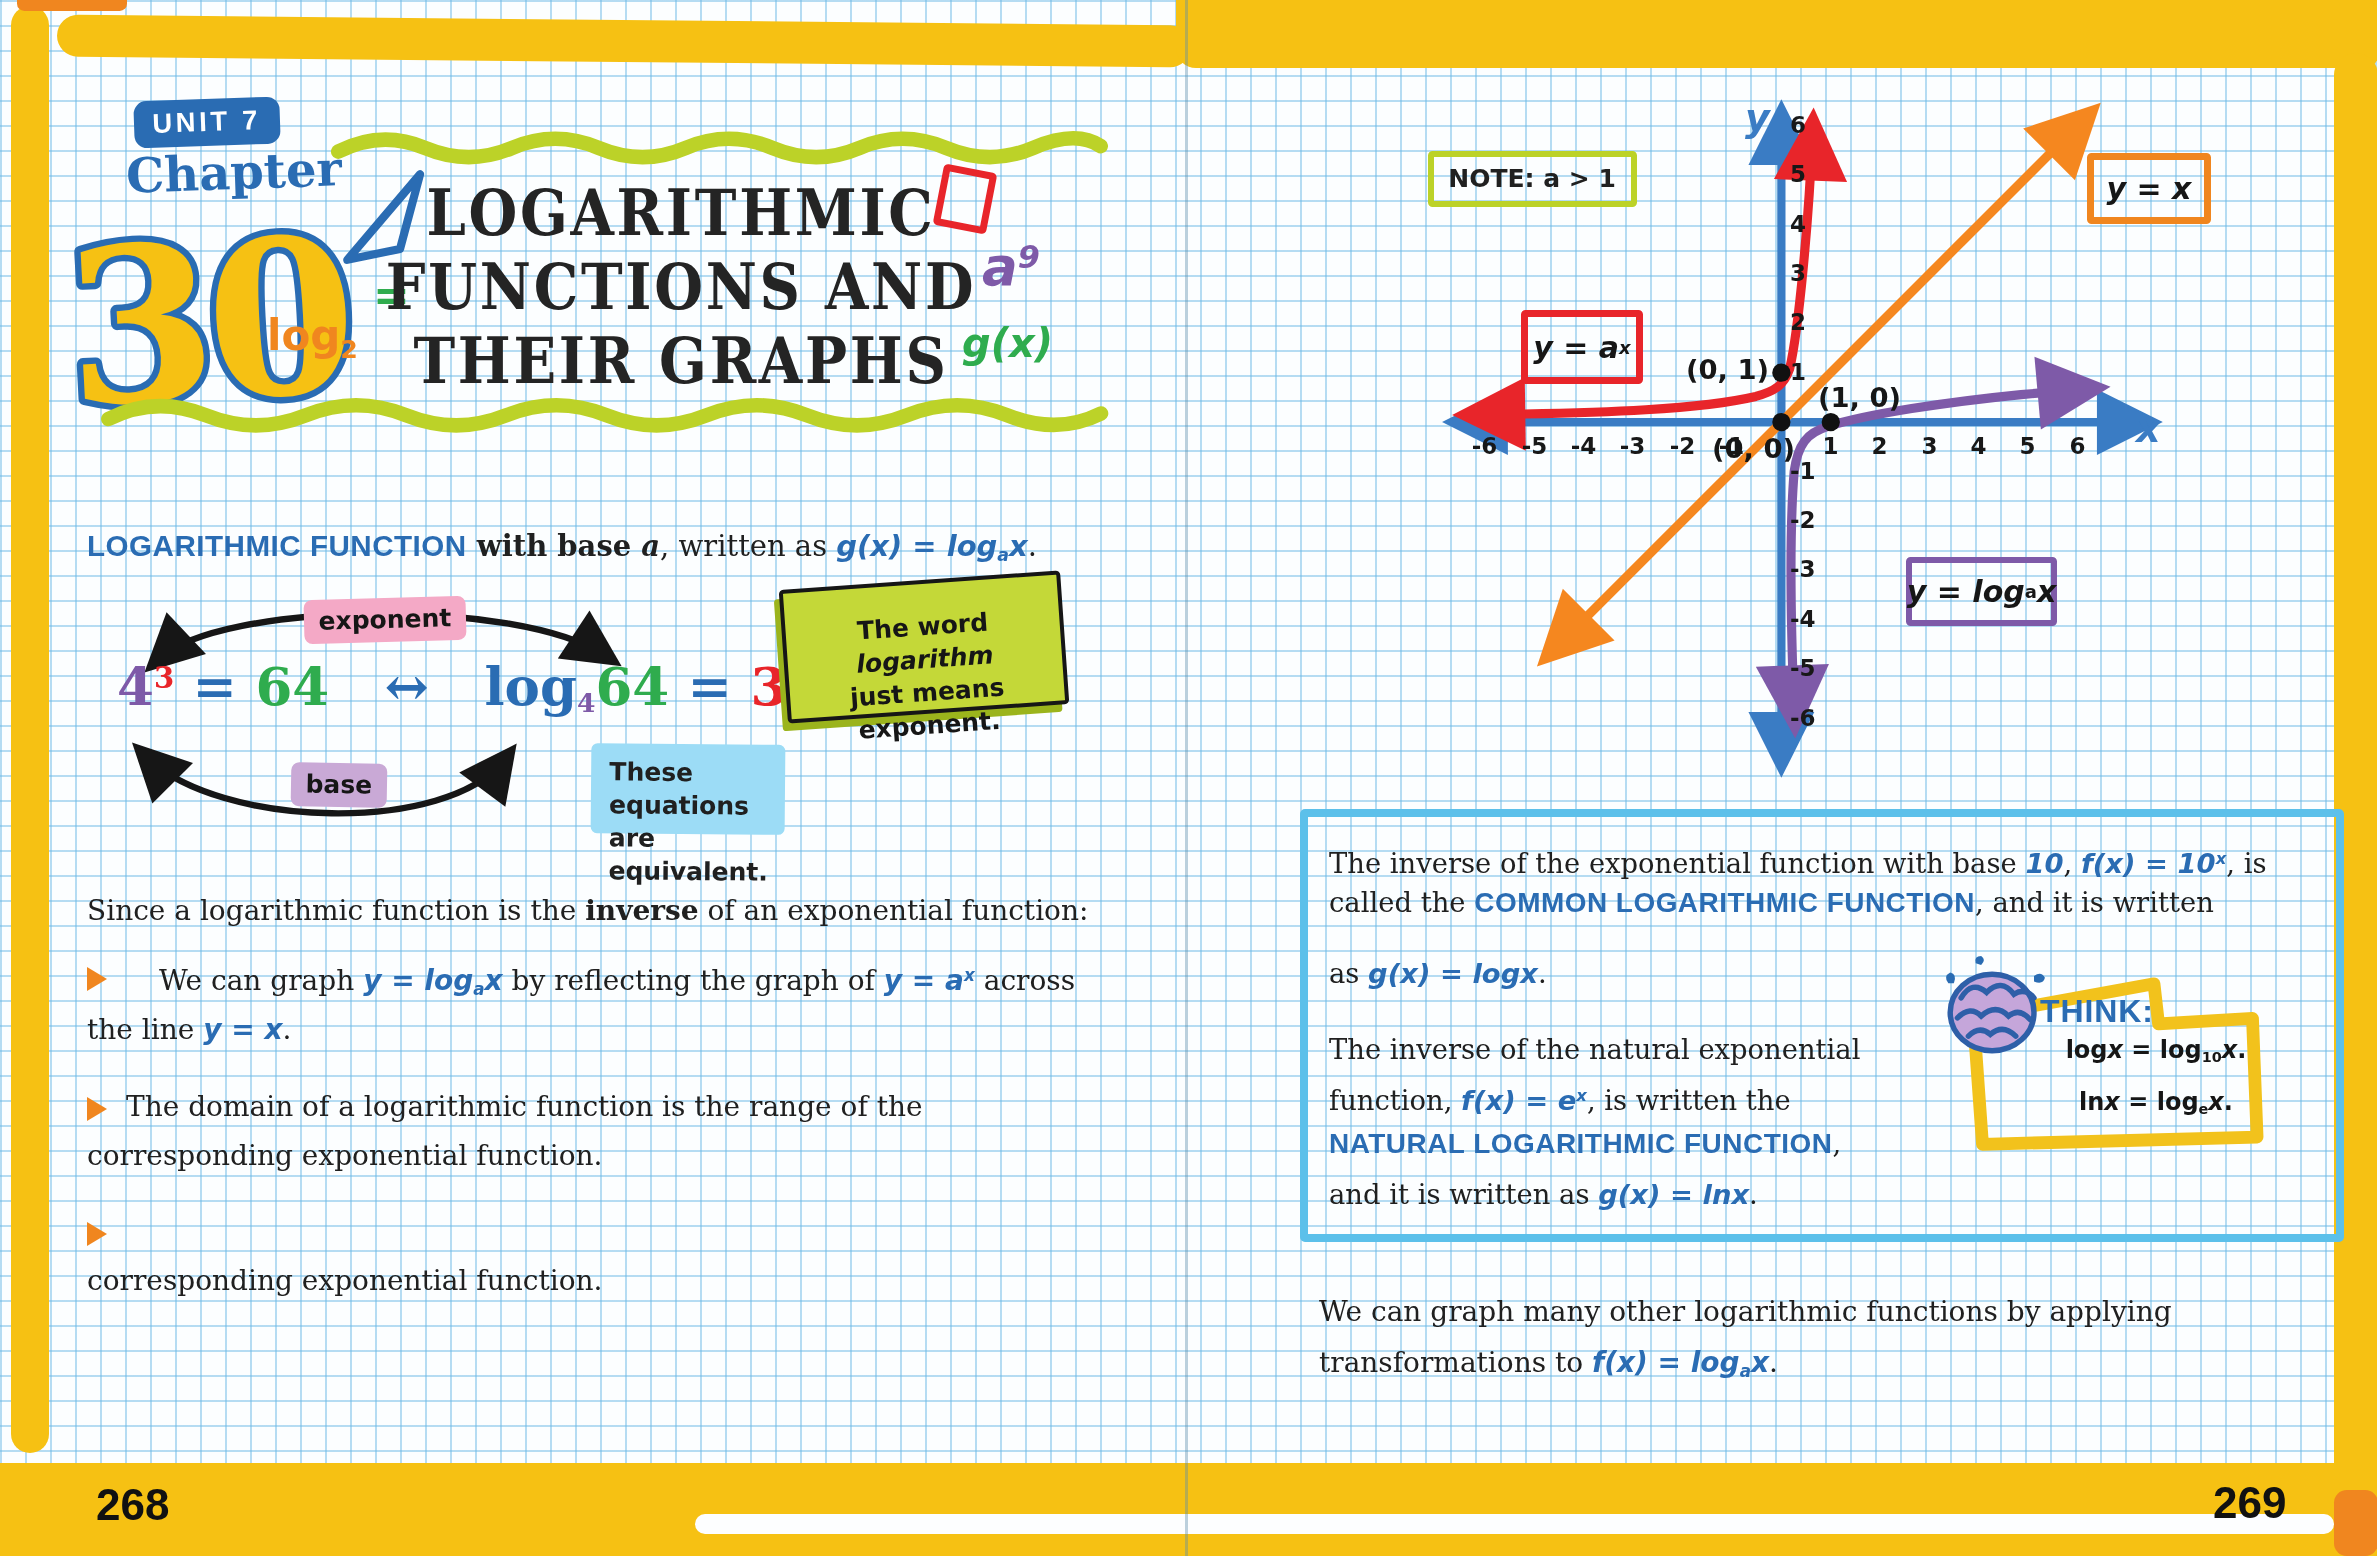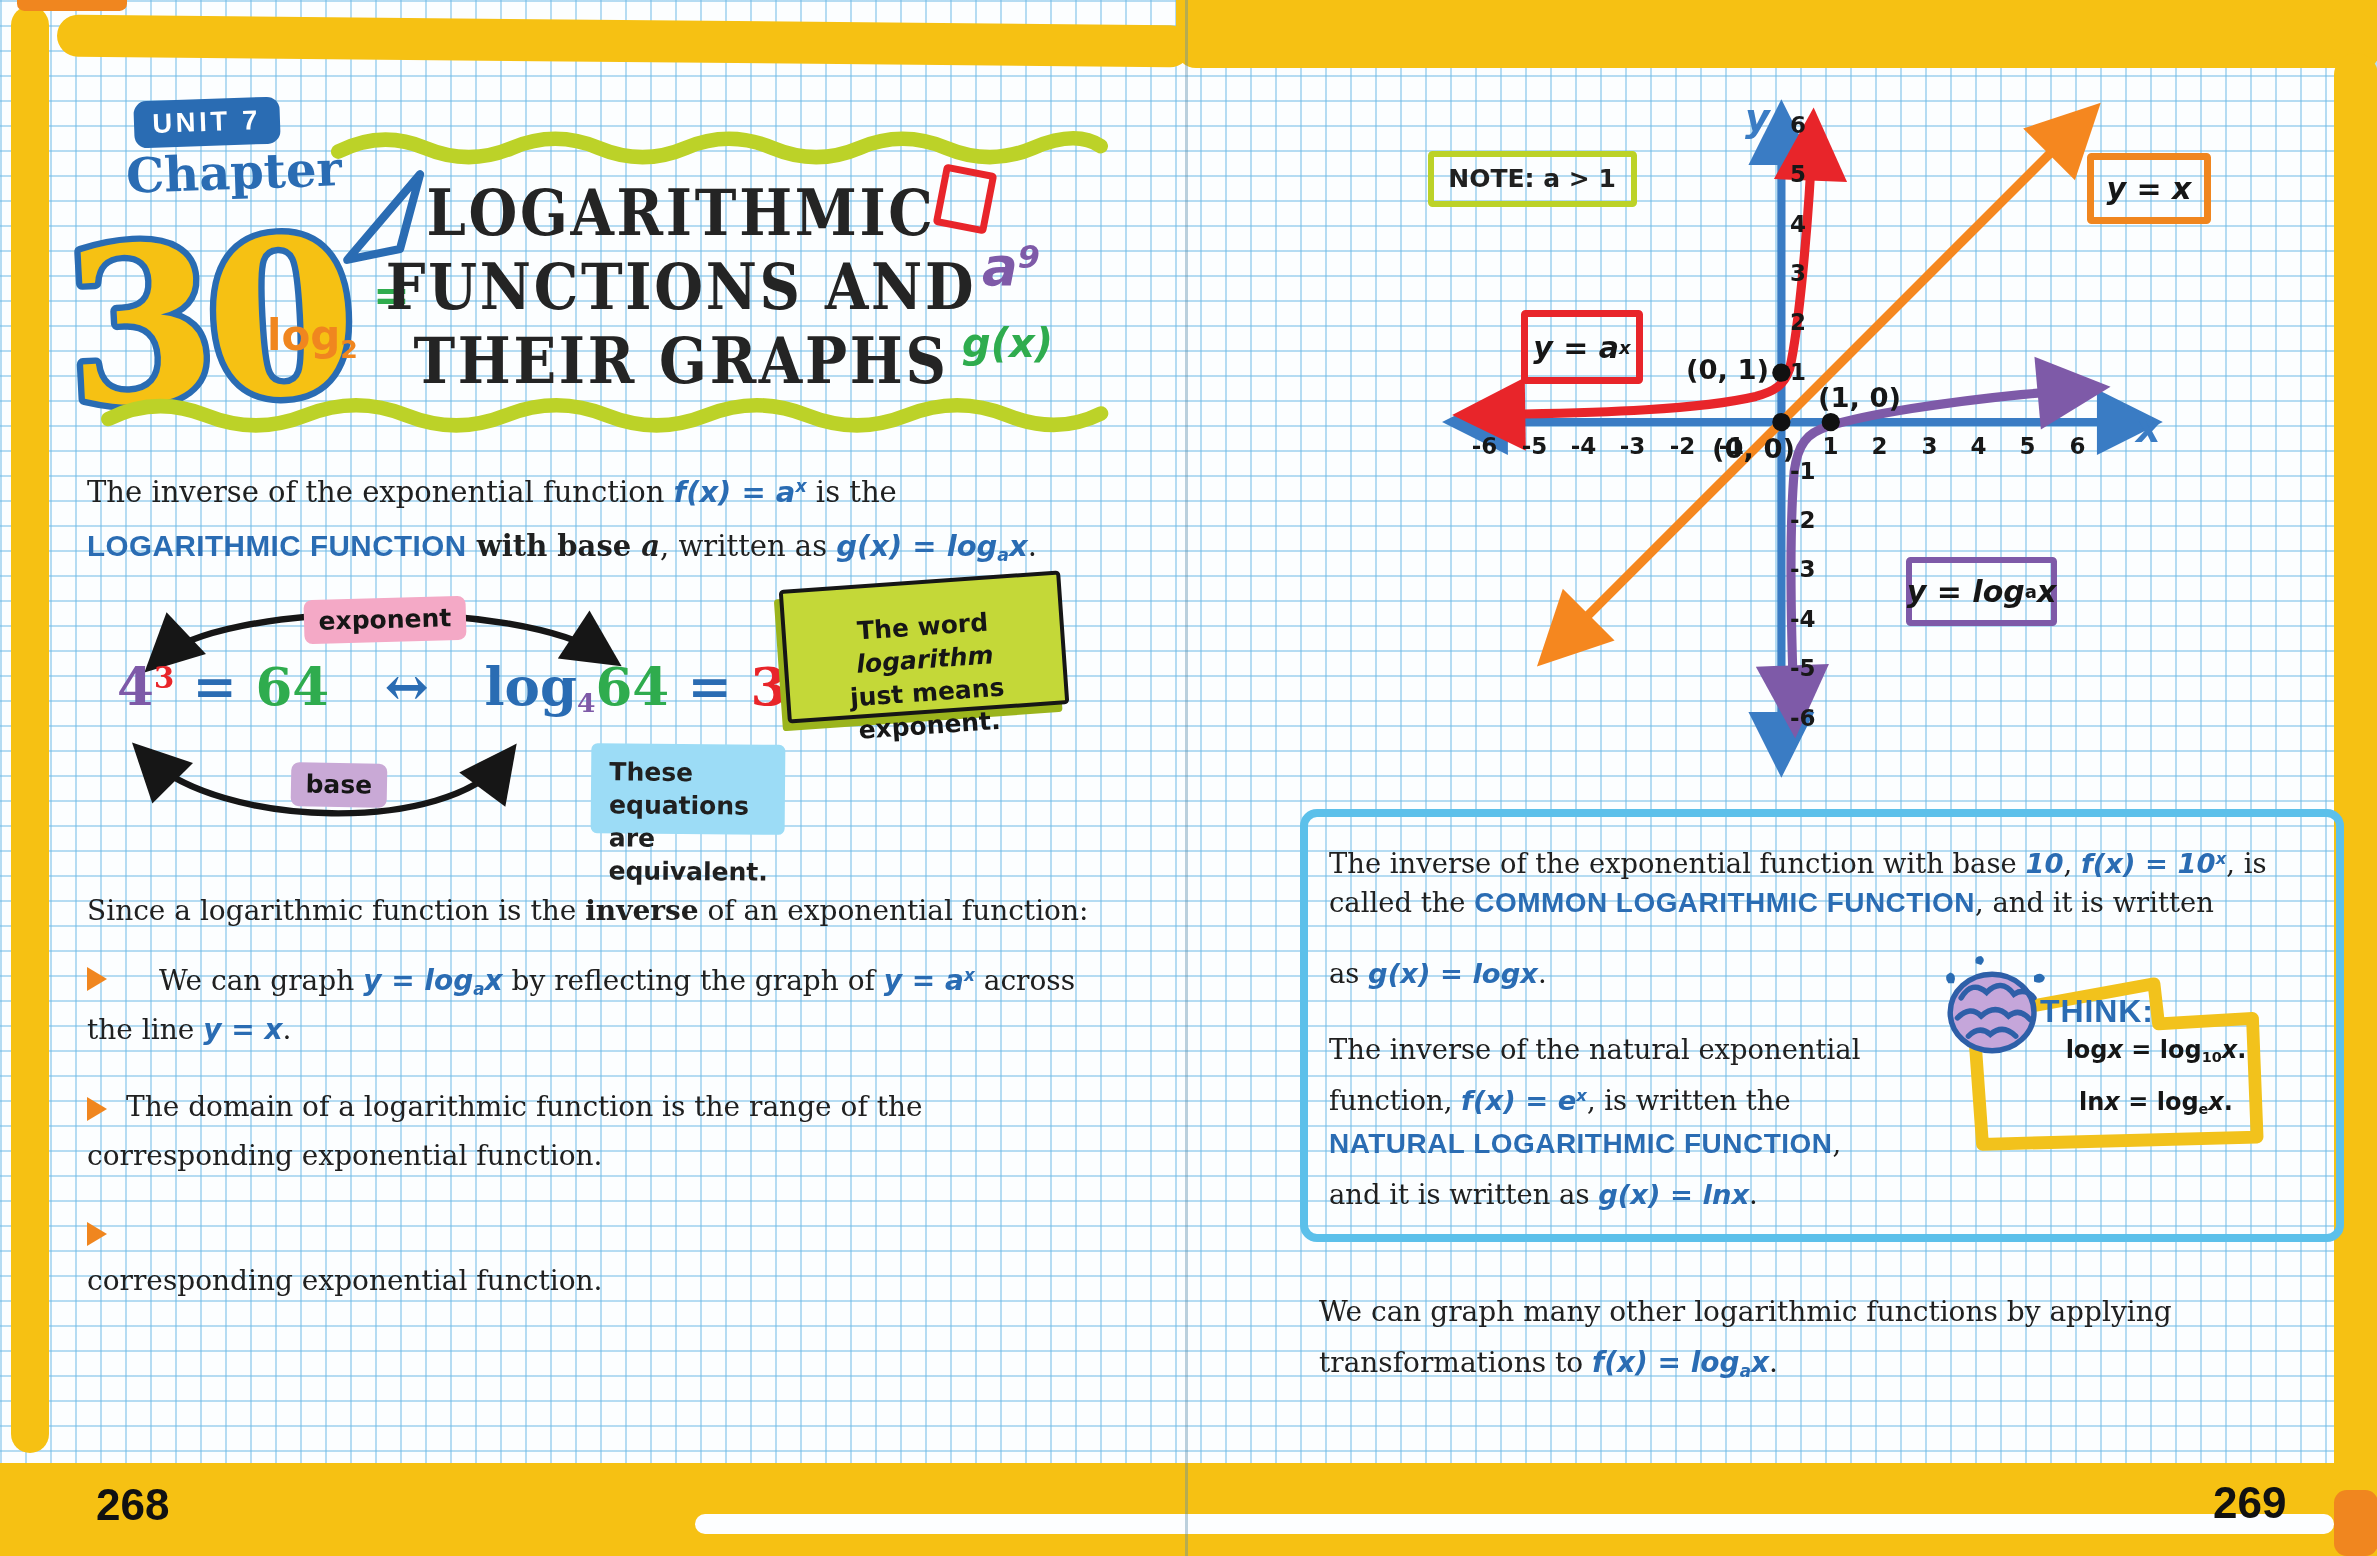--- a/index.html
+++ b/index.html
@@ -93,21 +93,21 @@
     font-family:"DejaVu Sans",sans-serif;font-weight:700;font-size:30px;white-space:pre;}
   .note-box{left:2.7px;top:82px;padding:7.3px 14.6px;border:6.4px solid #bcd228;font-size:25px;margin-left:26px;}
   .yx-box{left:688px;top:84px;width:110px;height:57px;border:7.3px solid #f0861f;}
   .ax-box{left:122px;top:241px;width:108px;height:60px;border:7.3px solid #e8252a;}
   .log-box{left:507px;top:488px;width:139px;height:57px;border:6.4px solid #7e5aa8;}
   .axis-letter{position:absolute;font-family:"DejaVu Sans",sans-serif;font-weight:700;font-style:italic;font-size:38px;color:#3a7cc4;}
   .tick{position:absolute;font-family:"DejaVu Sans",sans-serif;font-weight:700;font-size:23px;color:#181818;text-align:center;}
 
   
   .blue-box{position:absolute;left:1300px;top:809px;width:1028px;height:417px;
-    border:8.2px solid #5cc0ea;border-radius:17px;font-size:27.4px;}
+    border:8.2px solid #5cc0ea;border-radius:5px;font-size:27.4px;}
   .blue-box .line{left:21px;}
   .think-label{position:absolute;left:732px;top:176px;font-family:"Liberation Sans",sans-serif;
     font-weight:900;font-size:32px;color:#2a6cb3;letter-spacing:0.9px;}
   .think-eq{position:absolute;left:745px;width:206px;text-align:center;font-size:24px;white-space:pre;}
 
   .outro{font-size:28px;}
 </style>
 </head>
 <body>
 
@@ -145,21 +145,20 @@
   <svg class="abs" style="left:99px;top:388px;" width="1015" height="51" viewBox="0 0 1110 56">
     <path d="M 8 34 Q 60 8 115 30 T 225 30 T 335 30 T 445 30 T 555 30 T 665 30 T 775 30 T 885 30 T 995 30 T 1098 28" fill="none" stroke="#bcd228" stroke-width="16" stroke-linecap="round"></path>
   </svg>
 
   <div class="title-block">
     <div>LOGARITHMIC</div>
     <div>FUNCTIONS AND</div>
     <div>THEIR GRAPHS</div>
   </div>
 
-  <div class="line body-text" style="left:87px;top:475px;"><span class="seg-b">The inverse of the exponential function </span><span class="seg-m">f(x) = a</span><span class="seg-msup">x</span><span class="seg-b"> is the</span></div>
   <div class="line body-text" style="left:87px;top:529px;"><span class="seg-caps">LOGARITHMIC FUNCTION</span><span class="seg-bb"> with base </span><span class="seg-bbi">a</span><span class="seg-b">, written as </span><span class="seg-m">g(x) = log</span><span class="seg-msub">a</span><span class="seg-m">x</span><span class="seg-b">.</span></div>
 
   <svg class="abs" style="left:101px;top:590px;" width="604" height="283" viewBox="0 0 660 310">
     <defs>
       <marker id="m-black" markerWidth="11" markerHeight="11" refX="7" refY="5.5" orient="auto" markerUnits="strokeWidth">
         <path d="M1 1 L10 5.5 L1 10 z" fill="#161616"></path>
       </marker>
       <marker id="m-black-r" markerWidth="11" markerHeight="11" refX="7" refY="5.5" orient="auto-start-reverse" markerUnits="strokeWidth">
         <path d="M1 1 L10 5.5 L1 10 z" fill="#161616"></path>
       </marker>

